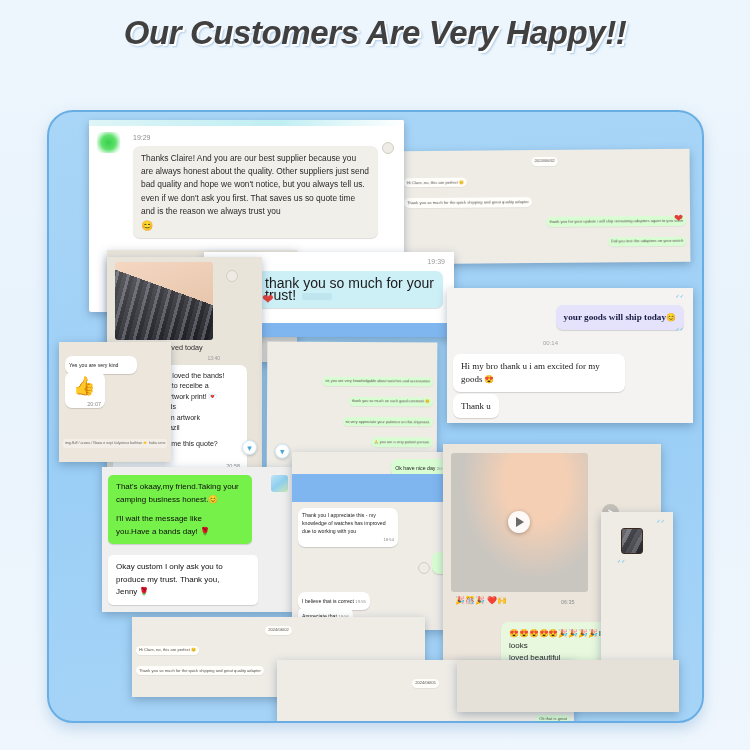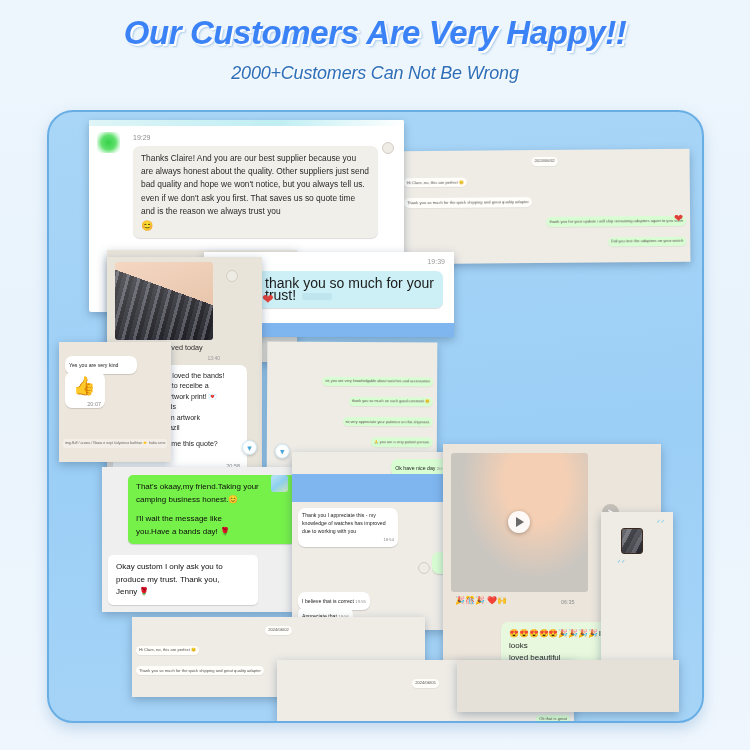--- a/index.html
+++ b/index.html
@@ -21,21 +21,21 @@
   #header {
     width: 750px;
     padding-top: 10px;
     text-align: center;
   }
 
   #page-title {
     font-size: 33px;
     font-weight: bold;
     font-style: italic;
-    color: #3b82f6;
+    color: #404040;
     letter-spacing: -0.4px;
     text-shadow: 2px 2px 0 #ffffff, 3px 3px 2px rgba(120,170,215,0.55);
     line-height: 46px;
     white-space: nowrap;
   }
 
   #page-subtitle {
     font-size: 18px;
     font-style: italic;
     color: #2f6fb8;
@@ -198,21 +198,20 @@
 
   .tiny-emoji { font-size: 8px; }
 
   .ticks { color: #53bdeb; font-size: 5px; }
 </style>
 </head>
 <body>
 
 <div id="header">
   <div id="page-title">Our Customers Are Very Happy!!</div>
-  <div id="page-subtitle">2000+Customers Can Not Be Wrong</div>
 </div>
 
 <div id="collage-panel">
 
   <div class="shot" style="left:351px; top:38px; width:290px; height:113px; background:#efece6; transform:rotate(-0.5deg);">
     <div class="bl-row c">
       <span class="blurline" style="background:#fffefb;">2024/06/02</span>
     </div>
     <div class="bl-row">
       <span class="blurline in">Hi Clare, no, this are perfect 😊</span>
@@ -300,23 +299,37 @@
     </div>
     <div class="bl-row r">
       <span class="blurline out" style="font-size:3.8px;">sir,very appreciate your patience on this shipment.</span>
     </div>
     <div class="bl-row r">
       <span class="blurline out" style="font-size:3.8px;">🙏 you are a very patient person.</span>
     </div>
     <div class="scroll-chevron" style="left:8px; bottom:23px;">▾</div>
   </div>
 
+  <div class="shot" style="left:398px; top:176px; width:246px; height:135px; background:#f4f3f2;">
+    <div class="ticks" style="position:absolute; right:9px; top:5px;">✓✓</div>
+    <div class="bub lav" style="position:absolute; right:9px; top:17px; font-size:9.2px; font-weight:bold; color:#1c1c46; font-family:'Liberation Serif', serif;">
+      <span>your goods will ship today</span><span class="tiny-emoji">😊</span>
+    </div>
+    <div class="ticks" style="position:absolute; right:9px; top:38px;">✓✓</div>
+    <div style="position:absolute; left:96px; top:52px; font-size:6px; color:#a5a5a5;">00:14</div>
+    <div class="bub in" style="position:absolute; left:6px; top:66px; width:172px; font-size:9px; font-family:'Liberation Serif', serif; line-height:13px; color:#181818;">
+      <span>Hi my bro thank u i am excited for my goods</span> <span class="tiny-emoji">😍</span>
+    </div>
+    <div class="bub in" style="position:absolute; left:6px; top:106px; font-size:9px; font-family:'Liberation Serif', serif; color:#181818;">
+      <span>Thank u</span>
+    </div>
+  </div>
 
   <div class="shot" style="left:53px; top:355px; width:192px; height:145px; background:#efefef;">
-    <div class="bub green-bright" style="position:absolute; left:6px; top:8px; width:167px; font-size:8px; line-height:12.6px; color:#0d0d0d; border-radius:5px;margin-left:20px;">
+    <div class="bub green-bright" style="position:absolute; left:6px; top:8px; width:144px; font-size:8px; line-height:12.6px; color:#0d0d0d; border-radius:5px;">
       <div>That's okaay,my friend.Taking your</div>
       <div><span>camping business honest.</span><span class="tiny-emoji">😊</span></div>
       <div style="height:7px;"></div>
       <div>I'll wait the message like</div>
       <div><span>you.Have a bands day!</span> <span class="tiny-emoji">🌹</span></div>
     </div>
     <div style="position:absolute; right:6px; top:8px; width:17px; height:17px; border-radius:3px; background:linear-gradient(140deg,#bfe3f5,#8fd0ef 50%,#cfe9b8);"></div>
     <div class="bub in" style="position:absolute; left:6px; top:88px; width:150px; font-size:8px; line-height:12.6px; color:#111; border-radius:5px;">
       <div>Okay custom I only ask you to</div>
       <div>produce my trust. Thank you,</div>

